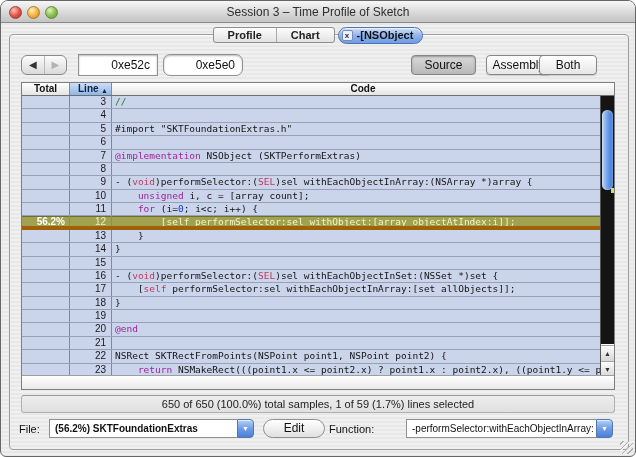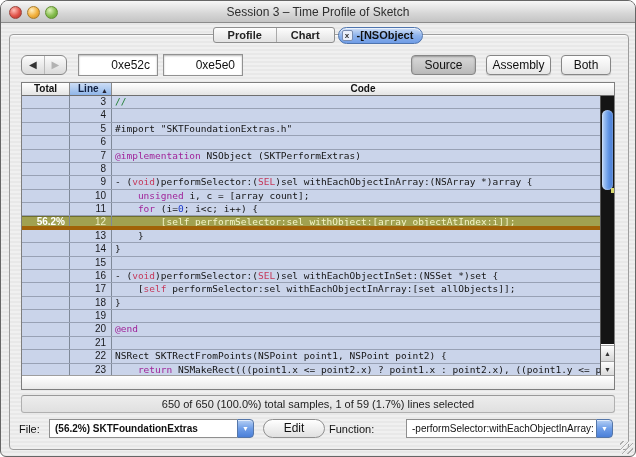--- a/index.html
+++ b/index.html
@@ -46,26 +46,26 @@
   .navbtn{position:absolute;left:20px;top:54px;width:46px;height:20px;
     border:1px solid #898989;border-radius:6px;display:flex;
     background:linear-gradient(#fcfcfc,#dadada);}
   .navbtn .half{flex:1;text-align:center;line-height:18px;font-size:10px;}
   .navbtn .half.back{color:#333;border-right:1px solid #b9b9b9;}
   .navbtn .half.fwd{color:#b2b2b2;}
   .addr{position:absolute;top:53px;height:22px;width:80px;
     border:1px solid #919191;background:#fff;text-align:right;
     font-family:"Liberation Sans",sans-serif;font-size:12px;color:#111;
     padding:0 7px 0 2px;box-shadow:inset 0 1px 2px rgba(0,0,0,.28);}
-  .addr.a1{left:77px;} .addr.a2{left:162px;}
+  .addr.a1{left:77px;} .addr.a2{left:162px;border-radius:7px;}
   .viewbtn{position:absolute;top:54px;height:20px;border:1px solid #868686;
     border-radius:4px;font-size:12px;color:#111;text-align:center;line-height:18px;
     background:linear-gradient(#ffffff,#e6e6e6);box-shadow:0 1px 1px rgba(0,0,0,.15);}
   .viewbtn.pressed{background:linear-gradient(#d9d9d9,#b9b9b9);box-shadow:inset 0 1px 2px rgba(0,0,0,.3);}
-  .vb1{left:410px;width:65px;} .vb2{left:485px;width:65px;} .vb3{left:560px;width:50px;}
+  .vb1{left:410px;width:65px;} .vb2{left:485px;width:65px;} .vb3{left:538px;width:58px;}
   
   .table{position:absolute;left:20px;top:81px;width:594px;height:308px;
     border:1px solid #7e7e7e;background:#fff;}
   .thead{display:flex;height:13px;border-bottom:1px solid #6f6f6f;
     font-size:10px;font-weight:bold;color:#111;}
   .th{line-height:12px;}
   .th.t-total{width:48px;text-align:center;background:linear-gradient(#ffffff,#e4e4e4);border-right:1px solid #8a8a8a;}
   .th.t-line{width:42px;position:relative;padding-left:8px;color:#102040;
     background:linear-gradient(#cddef6,#8fb5e8);border-right:1px solid #8a8a8a;}
   .th.t-line .sort{position:absolute;right:3px;top:2px;font-size:7px;color:#223;}

